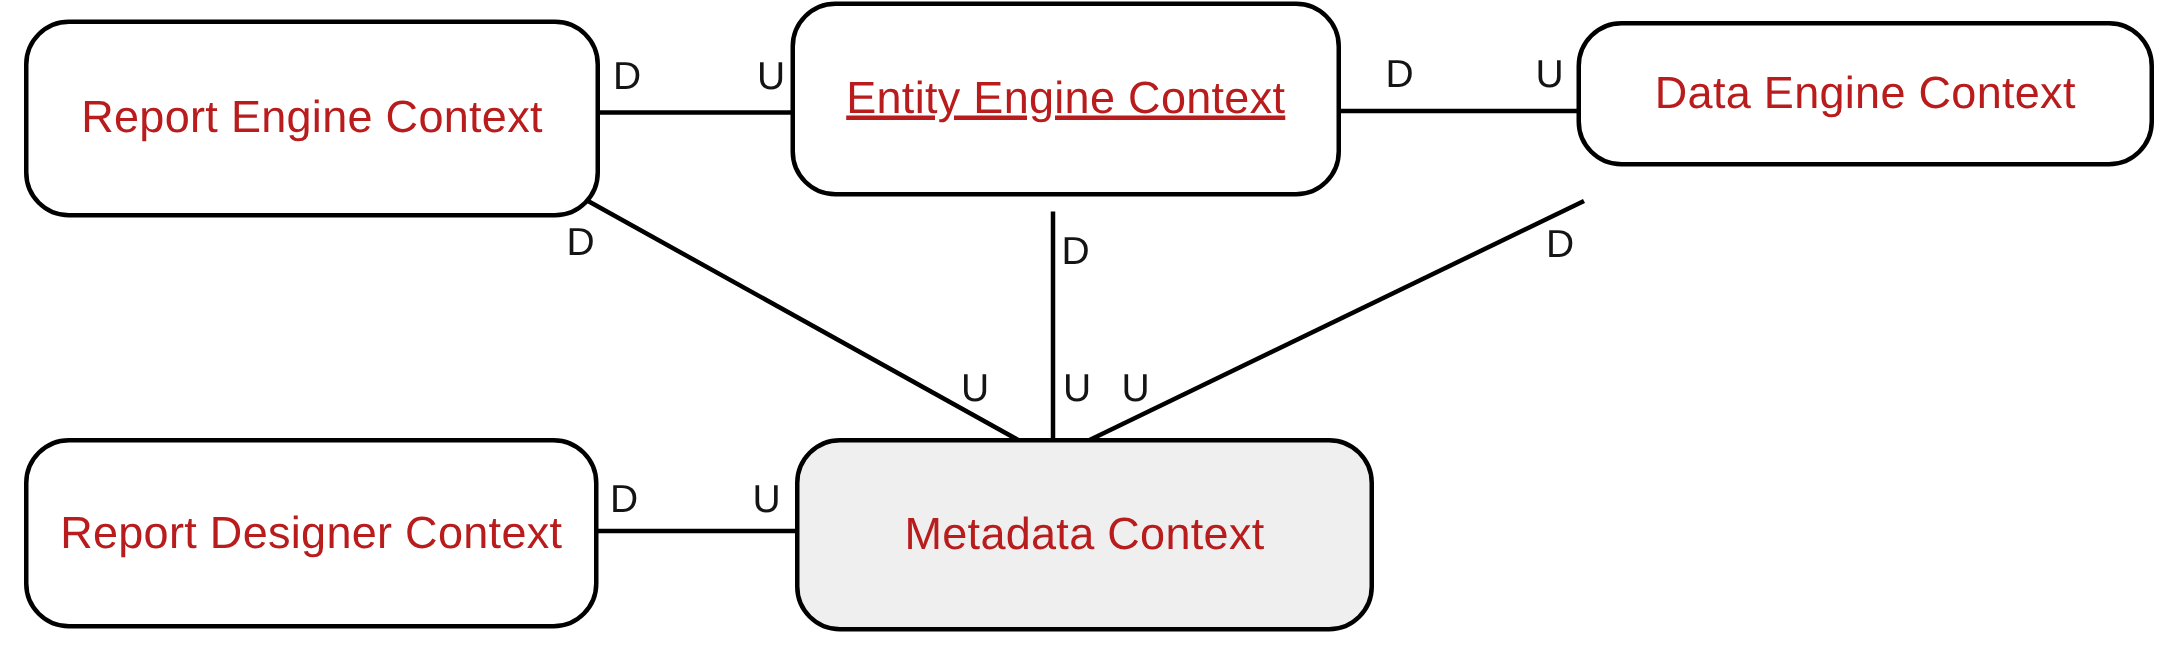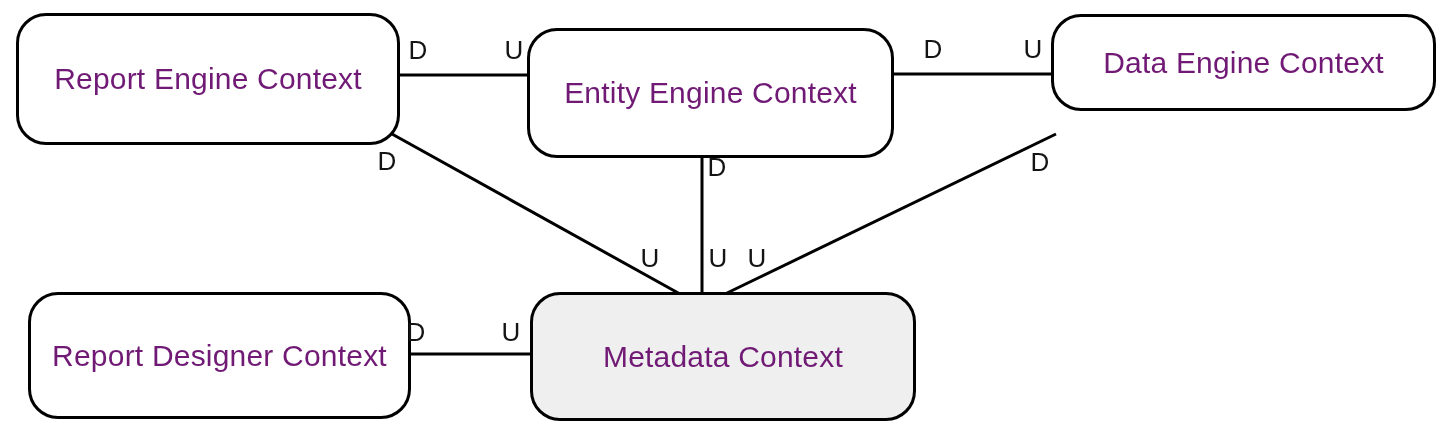--- a/index.html
+++ b/index.html
@@ -25,21 +25,21 @@
   .node {
     position: absolute;
     box-sizing: border-box;
     border: 3px solid #000000;
     border-radius: 30px;
     background: #ffffff;
     display: flex;
     align-items: center;
     justify-content: center;
     font-size: 30px;
-    color: #701a75;
+    color: #b91c1c;
     text-align: center;
     letter-spacing: 0.2px;
   }
   .node.shaded {
     background: #efefef;
   }
   .edge-label {
     position: absolute;
     transform: translate(-50%, -50%);
     font-size: 26px;
@@ -59,29 +59,29 @@
     <line x1="392" y1="134" x2="680" y2="294" stroke="#000000" stroke-width="3"></line>
     <line x1="702" y1="141" x2="702" y2="294" stroke="#000000" stroke-width="3"></line>
     <line x1="1056" y1="134" x2="725" y2="294" stroke="#000000" stroke-width="3"></line>
     <line x1="395" y1="354" x2="534" y2="354" stroke="#000000" stroke-width="3"></line>
   </svg>
 
   <div class="node" style="left:16px; top:13px; width:384px; height:132px;">
     <span>Report Engine Context</span>
   </div>
 
-  <div class="node" style="left:527px; top:28px; width:367px; height:130px;">
+  <div class="node" style="left:527px; top:1px; width:367px; height:130px;text-decoration:underline;">
     <span>Entity Engine Context</span>
   </div>
 
   <div class="node" style="left:1051px; top:14px; width:385px; height:97px;">
     <span>Data Engine Context</span>
   </div>
 
-  <div class="node" style="left:28px; top:292px; width:383px; height:127px;justify-content:center;">
+  <div class="node" style="left:16px; top:292px; width:383px; height:127px;justify-content:center;">
     <span>Report Designer Context</span>
   </div>
 
   <div class="node shaded" style="left:530px; top:292px; width:386px; height:129px;">
     <span>Metadata Context</span>
   </div>
 
   <span class="edge-label" style="left:418px; top:50px;">D</span>
   <span class="edge-label" style="left:514px; top:50px;">U</span>
 

